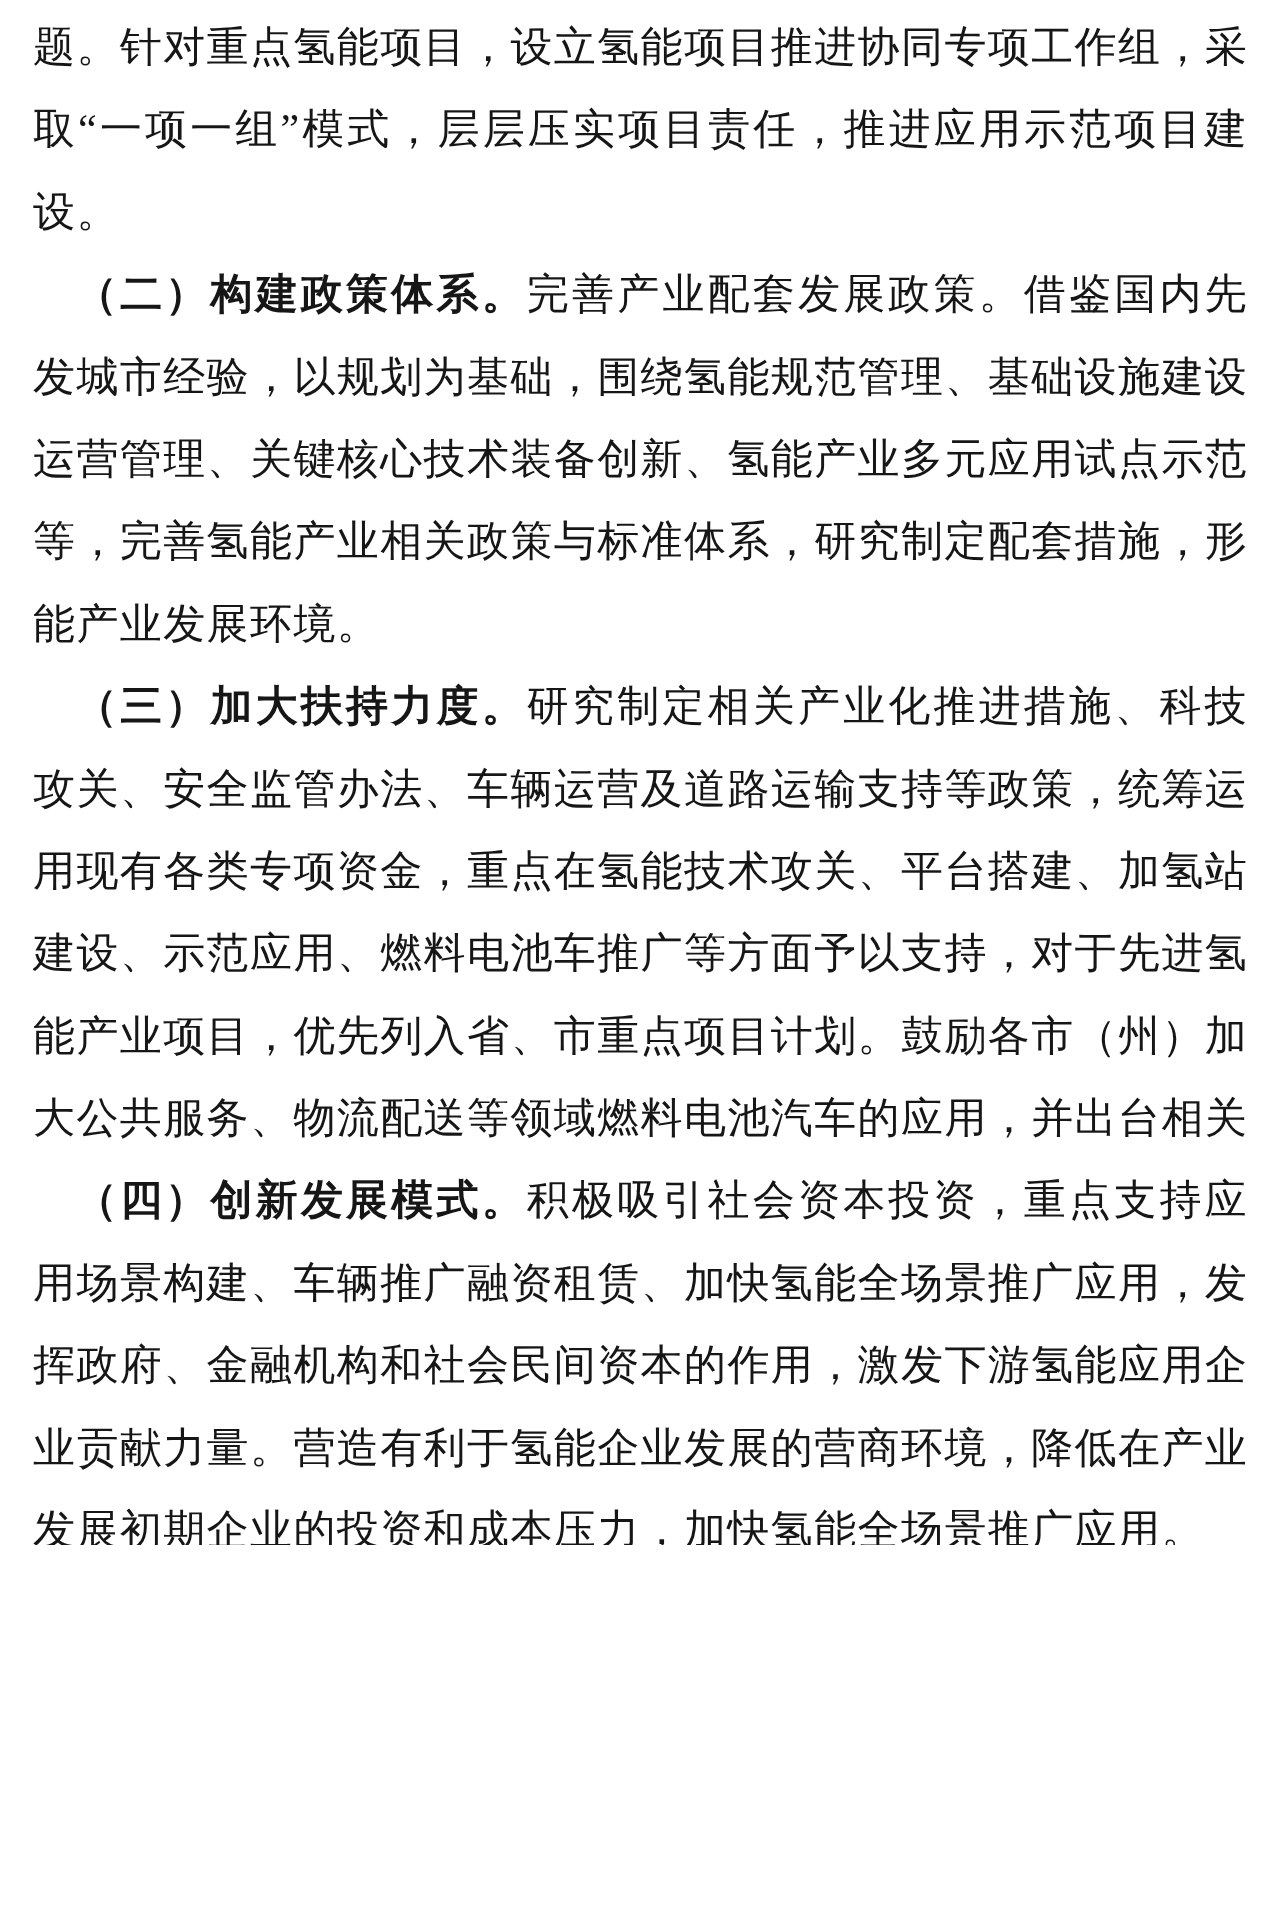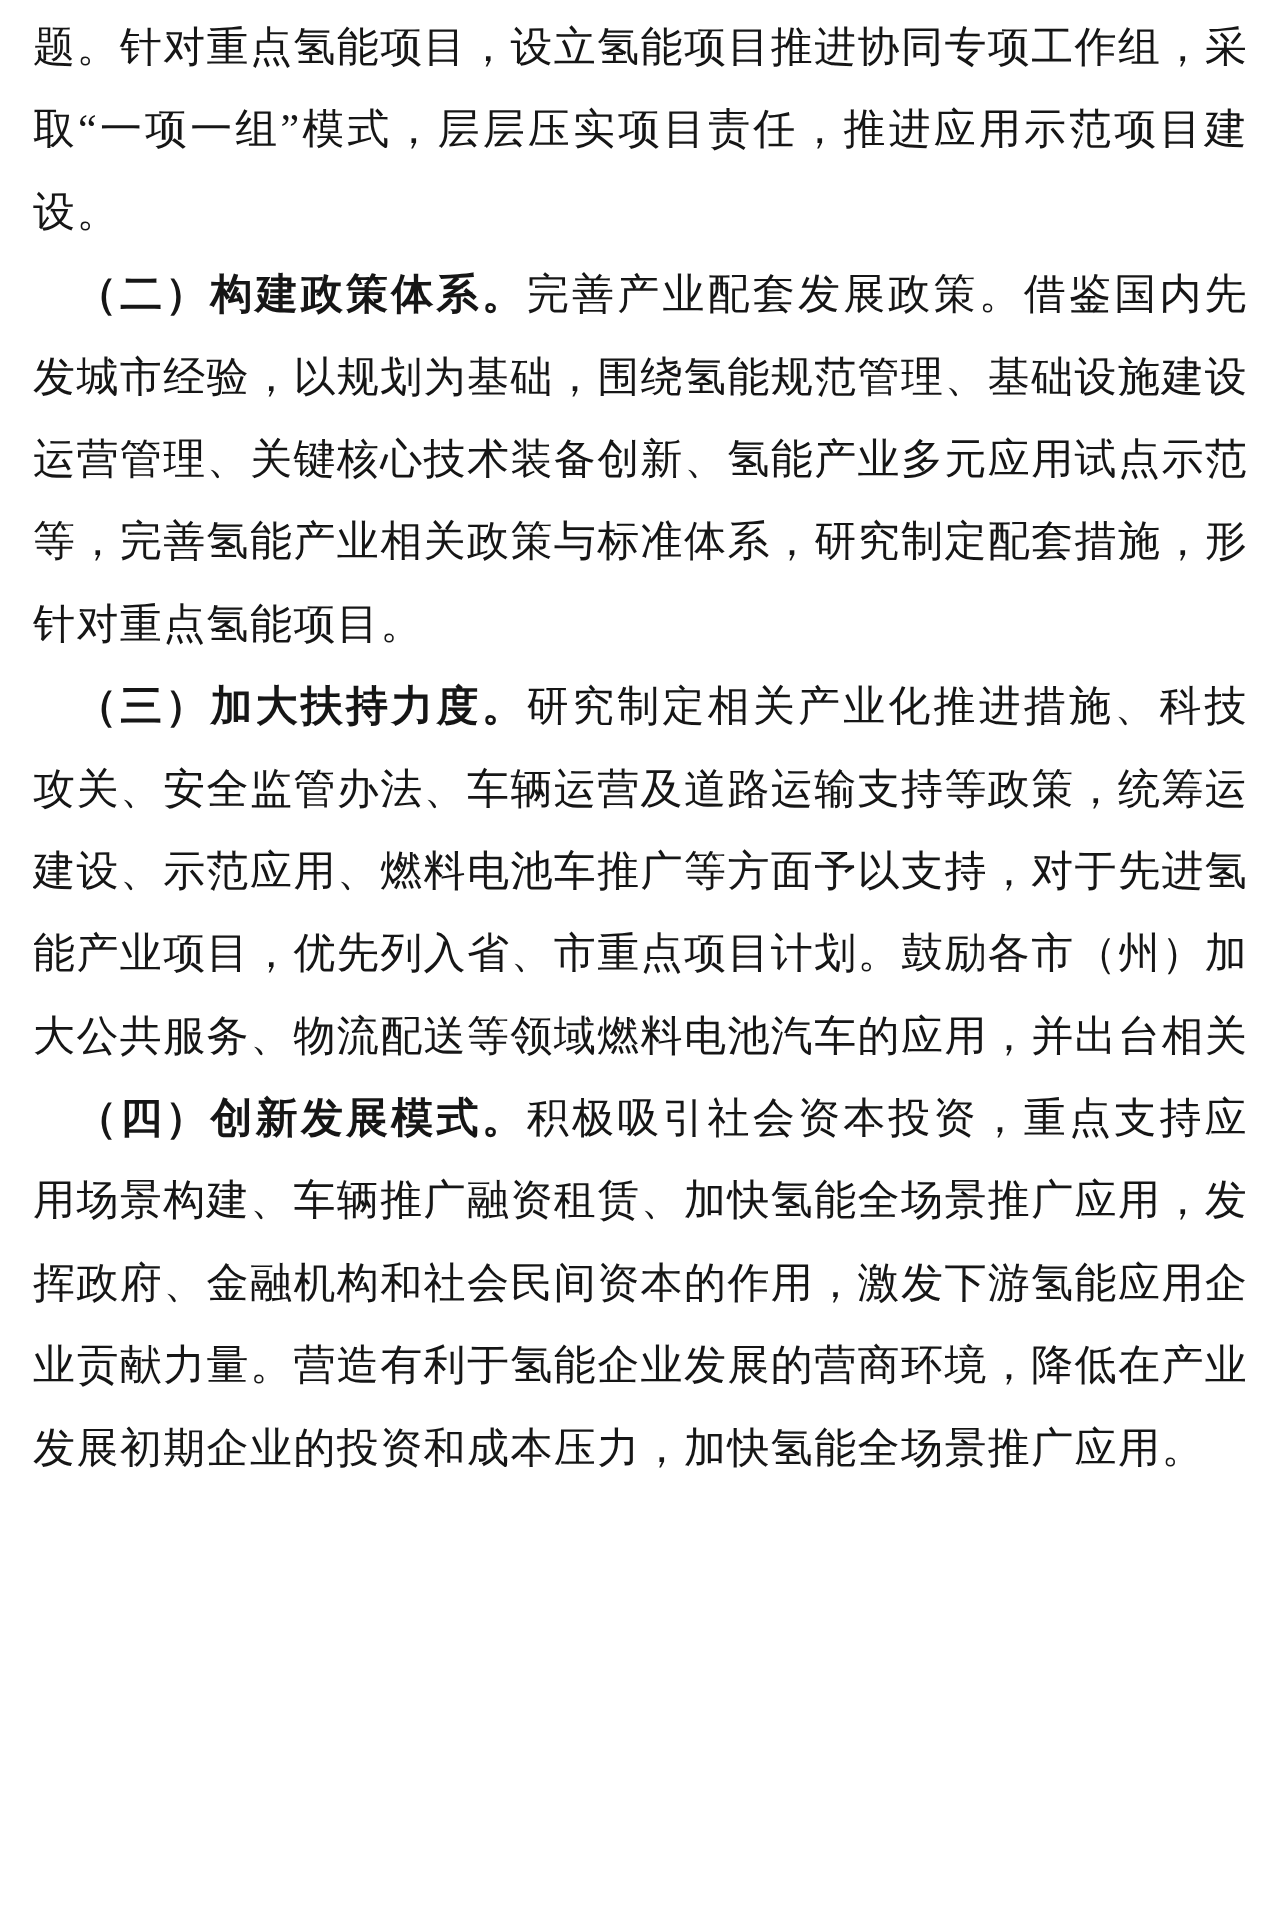--- a/index.html
+++ b/index.html
@@ -51,23 +51,24 @@
 
 <div class="page">
   <div class="text-block">
       <div class="line">题。针对重点氢能项目，设立氢能项目推进协同专项工作组，采</div>
       <div class="line">取“一项一组”模式，层层压实项目责任，推进应用示范项目建</div>
       <div class="line flush">设。</div>
       <div class="line indent"><span class="bold">（二）构建政策体系。</span>完善产业配套发展政策。借鉴国内先</div>
       <div class="line">发城市经验，以规划为基础，围绕氢能规范管理、基础设施建设</div>
       <div class="line">运营管理、关键核心技术装备创新、氢能产业多元应用试点示范</div>
       <div class="line">等，完善氢能产业相关政策与标准体系，研究制定配套措施，形</div>
-      <div class="line flush">针对重点氢能项目。</div>
+      <div class="line flush">能产业发展环境。</div>
       <div class="line indent"><span class="bold">（三）加大扶持力度。</span>研究制定相关产业化推进措施、科技</div>
       <div class="line">攻关、安全监管办法、车辆运营及道路运输支持等政策，统筹运</div>
+      <div class="line">用现有各类专项资金，重点在氢能技术攻关、平台搭建、加氢站</div>
       <div class="line">建设、示范应用、燃料电池车推广等方面予以支持，对于先进氢</div>
       <div class="line">能产业项目，优先列入省、市重点项目计划。鼓励各市（州）加</div>
       <div class="line">大公共服务、物流配送等领域燃料电池汽车的应用，并出台相关</div>
       <div class="line indent"><span class="bold">（四）创新发展模式。</span>积极吸引社会资本投资，重点支持应</div>
       <div class="line">用场景构建、车辆推广融资租赁、加快氢能全场景推广应用，发</div>
       <div class="line">挥政府、金融机构和社会民间资本的作用，激发下游氢能应用企</div>
       <div class="line">业贡献力量。营造有利于氢能企业发展的营商环境，降低在产业</div>
       <div class="line flush">发展初期企业的投资和成本压力，加快氢能全场景推广应用。</div>
     </div>
   <div class="footer">

